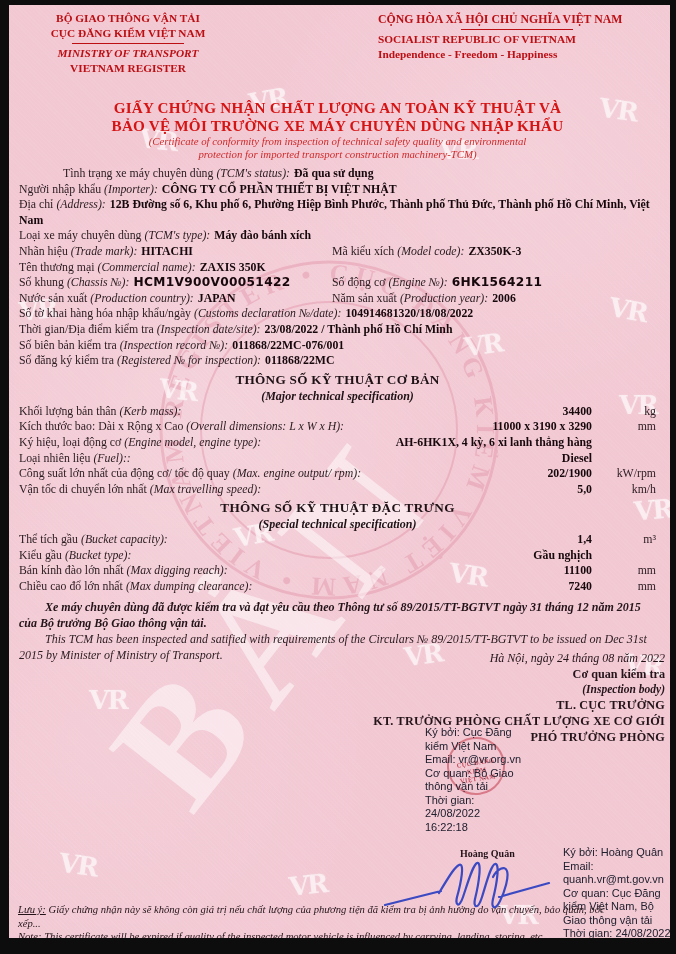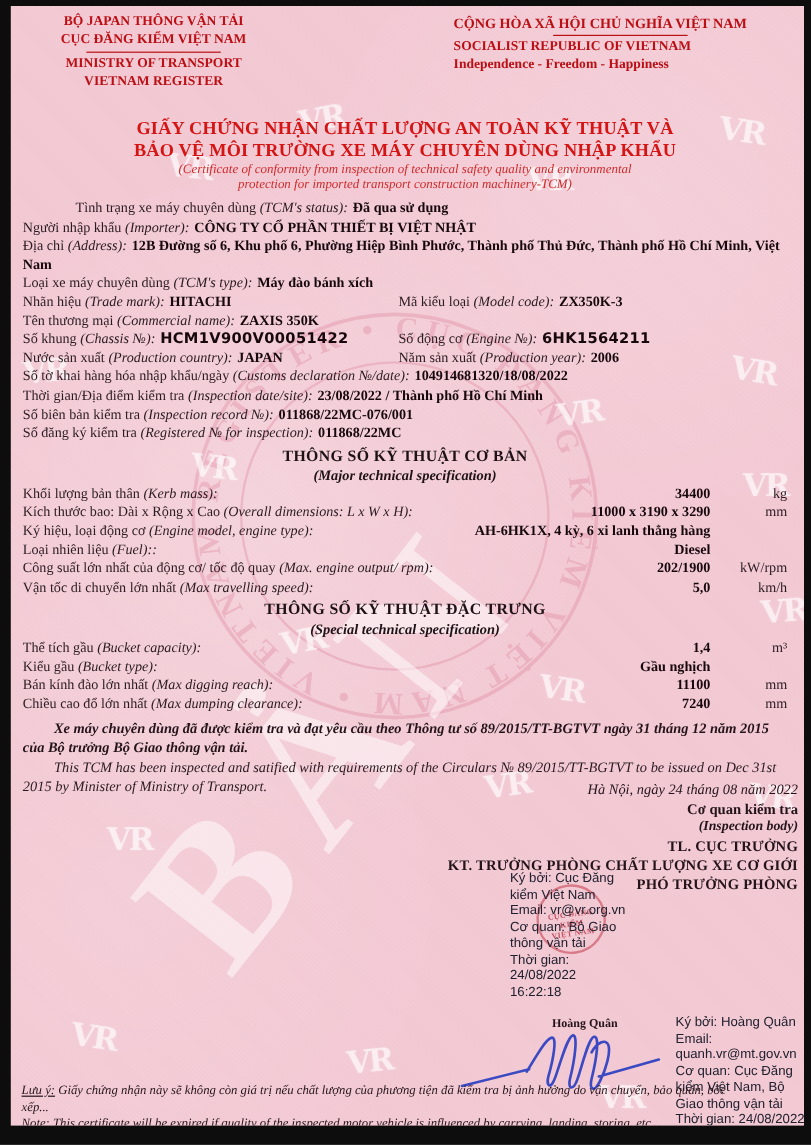--- a/index.html
+++ b/index.html
@@ -14,21 +14,21 @@
   
   #wm-layer{position:absolute;inset:0;pointer-events:none;}
   .vrwm{position:absolute;color:rgba(255,255,255,.55);font-weight:bold;font-size:26px;font-family:"DejaVu Serif",serif;letter-spacing:-2px;text-shadow:0 0 2px rgba(255,255,255,.3);}
   .banwm{position:absolute;left:60px;top:520px;font-size:165px;font-weight:bold;color:rgba(255,255,255,.50);transform:rotate(-52deg);letter-spacing:22px;font-family:"Liberation Serif",serif;white-space:nowrap;}
   .sealwm{position:absolute;left:140px;top:245px;opacity:.45;pointer-events:none;}
   
   .flow{position:relative;padding:6px 14px 0 10px;color:#2a1b20;font-size:11.8px;}
   .hdr{display:flex;min-height:84px;}
   .hleft{width:218px;text-align:center;color:#bb0f14;}
   .hleft .b{font-weight:bold;font-size:11.3px;line-height:15px;}
-  .hleft .it{font-weight:bold;font-size:11.3px;line-height:15px;}
+  .hleft .it{font-weight:bold;font-style:italic;font-size:11.3px;line-height:15px;}
   .hright{width:278px;margin-left:auto;color:#bb0f14;}
   .hright .b1{font-weight:bold;font-size:11.8px;line-height:16px;}
   .hright .b2{font-weight:bold;font-size:11.3px;line-height:15px;}
   .hrule{width:112px;border-top:1.2px solid #bb0f14;margin:2px auto 2px auto;height:0;}
   .sono{font-style:italic;color:#bb0f14;font-size:11px;text-align:left;padding-left:26px;margin-top:2px;}
   .title{text-align:center;margin-top:4px;color:#d51414;}
   .title .t{font-weight:bold;font-size:15.2px;line-height:18px;letter-spacing:.2px;}
   .title .s{font-style:italic;font-size:10.8px;line-height:13px;color:#cf2a2a;}
   .fields{margin-top:5px;}
   .frow{line-height:15.6px;}
@@ -99,21 +99,21 @@
         <span class="vrwm" style="left: 615px; top: 645px; transform: rotate(6deg);">VR</span>
         <span class="vrwm" style="left: 50px; top: 845px; transform: rotate(8deg);">VR</span>
         <span class="vrwm" style="left: 280px; top: 865px; transform: rotate(-6deg);">VR</span>
         <span class="vrwm" style="left: 490px; top: 895px; transform: rotate(0deg);">VR</span>
         <span class="vrwm" style="left: 130px; top: 120px; transform: rotate(6deg);">VR</span>
       </div>
 
     <div class="flow">
       <div class="hdr">
         <div class="hleft">
-          <div class="b">BỘ JAPAN THÔNG VẬN TẢI</div>
+          <div class="b">BỘ GIAO THÔNG VẬN TẢI</div>
           <div class="b">CỤC ĐĂNG KIỂM VIỆT NAM</div>
           <div class="hrule"></div>
           <div class="it">MINISTRY OF TRANSPORT</div>
           <div class="b">VIETNAM REGISTER</div>
         </div>
         <div class="hright">
           <div class="b1">CỘNG HÒA XÃ HỘI CHỦ NGHĨA VIỆT NAM</div>
           <div class="hrule"></div>
           <div class="b2">SOCIALIST REPUBLIC OF VIETNAM</div>
           <div class="b2">Independence - Freedom - Happiness</div>
@@ -127,21 +127,21 @@
         <div class="s">protection for imported transport construction machinery-TCM)</div>
       </div>
 
       <div class="fields">
         <div class="frow indent"><span>Tình trạng xe máy chuyên dùng</span><i class="le">(TCM's status):</i><b class="val">Đã qua sử dụng</b></div>
         <div class="frow"><span>Người nhập khẩu</span><i class="le">(Importer):</i><b class="val">CÔNG TY CỔ PHẦN THIẾT BỊ VIỆT NHẬT</b></div>
         <div class="frow"><span>Địa chỉ</span><i class="le">(Address):</i><b class="val">12B Đường số 6, Khu phố 6, Phường Hiệp Bình Phước, Thành phố Thủ Đức, Thành phố Hồ Chí Minh, Việt Nam</b></div>
         <div class="frow"><span>Loại xe máy chuyên dùng</span><i class="le">(TCM's type):</i><b class="val">Máy đào bánh xích</b></div>
         <div class="frow cols">
           <span class="c1"><span>Nhãn hiệu</span><i class="le">(Trade mark):</i><b class="val">HITACHI</b></span>
-          <span class="c2"><span>Mã kiểu loại</span><i class="le">(Model code):</i><b class="val">ZX350K-3</b></span>
+          <span class="c2"><span>Mã kiểu xích</span><i class="le">(Model code):</i><b class="val">ZX350K-3</b></span>
         </div>
         <div class="frow"><span>Tên thương mại</span><i class="le">(Commercial name):</i><b class="val">ZAXIS 350K</b></div>
         <div class="frow cols">
           <span class="c1"><span>Số khung</span><i class="le">(Chassis №):</i><b class="val sans">HCM1V900V00051422</b></span>
           <span class="c2"><span>Số động cơ</span><i class="le">(Engine №):</i><b class="val sans">6HK1564211</b></span>
         </div>
         <div class="frow cols">
           <span class="c1"><span>Nước sản xuất</span><i class="le">(Production country):</i><b class="val">JAPAN</b></span>
           <span class="c2"><span>Năm sản xuất</span><i class="le">(Production year):</i><b class="val">2006</b></span>
         </div>

